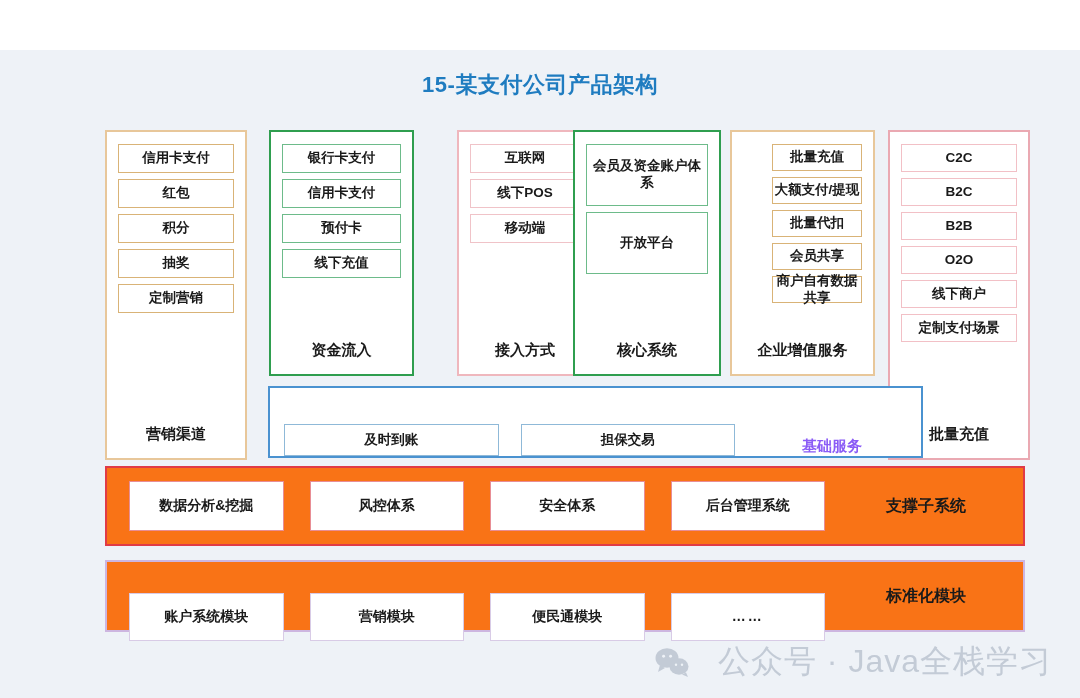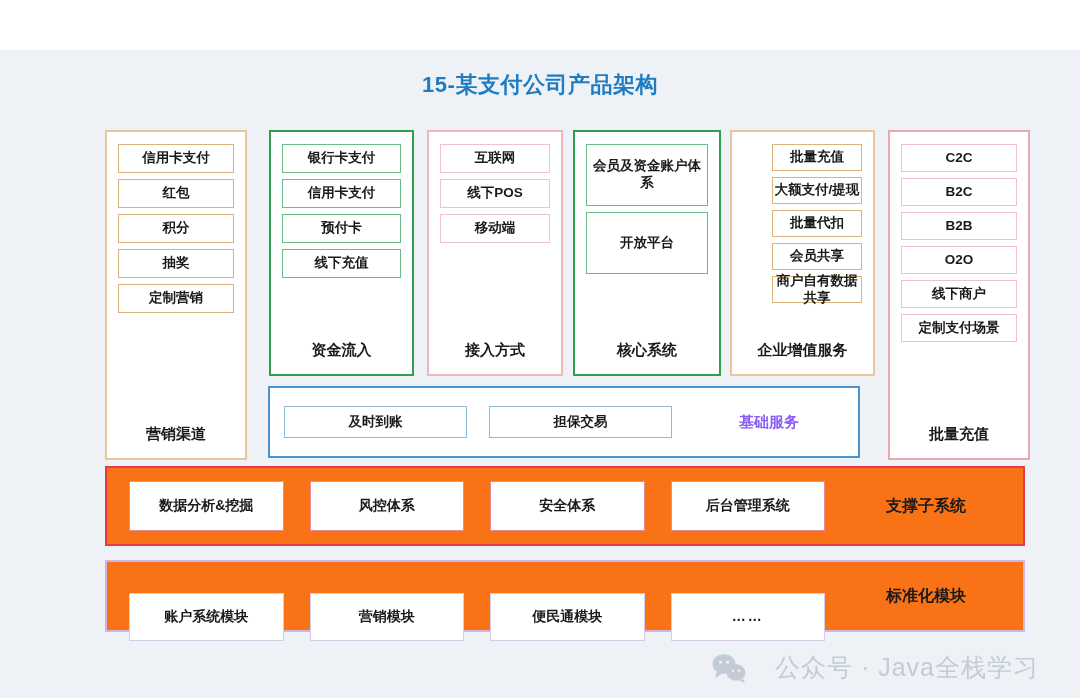--- a/index.html
+++ b/index.html
@@ -80,21 +80,21 @@
     align-items: center;
     justify-content: center;
     line-height: 1.25;
   }
 
   
   .theme-tan            { border: 2px solid #e8c79a; }
   .theme-tan  .cell     { border: 1.5px solid #d9b377; }
   .theme-green          { border: 2.5px solid #2f9e4f; }
   .theme-green .cell    { border: 1.5px solid #6dbb8a; }
-  .theme-pink           { border: 2px solid #efb7bd; }
+  .theme-pink           { border: 2px solid #efb7bd; margin-left: 30px; }
   .theme-pink .cell     { border: 1.5px solid #f0c3c8; }
   .theme-pink2          { border: 2px solid #eaa9b2; }
   .theme-pink2 .cell    { border: 1.5px solid #f2c0c6; }
   .theme-blue           { border: 2.5px solid #4a92d0; }
   .theme-blue .cell     { border: 1.5px solid #8fb9d8; }
   .theme-red            { border: 2.5px solid #e03b46; }
   .theme-red  .cell     { border: 1.5px solid #e88d95; }
   .theme-purple         { border: 2px solid #cdb6e0; }
   .theme-purple .cell   { border: 1.5px solid #d8cbe6; margin-top: 41px; }
 
@@ -113,26 +113,26 @@
   #col-scenarios  .cell { height: 28px; }
   #col-core .cell.tall1 { height: 62px; }
   #col-core .cell.tall2 { height: 62px; }
   #col-core .boxes { }
 
   
   #row-basic {
     position: absolute;
     left: 268px;
     top: 386px;
-    width: 592px;
+    width: 655px;
     height: 72px;
     background: #ffffff;
     box-sizing: border-box;
     display: flex;
-    align-items: center;
+    align-items: flex-end;
     padding: 0 14px;
     gap: 22px;
   }
   #row-basic .cell {
     height: 32px;
     flex: 1 1 0;
   }
   #row-basic .row-label {
     flex: 0 0 auto;
     width: 150px;
@@ -168,27 +168,27 @@
     color: #1a1a1a;
   }
   #row-support  { top: 466px; height: 80px; }
   #row-standard { top: 560px; height: 72px; }
   #row-standard .cell { height: 48px; }
   #row-standard .cell.dots { letter-spacing: 2px; }
 
   
   #watermark {
     position: absolute;
-    right: 41px;
+    right: 28px;
     bottom: 14px;
     display: flex;
     align-items: center;
     gap: 29px;
     color: #c3cbd6;
-    font-size: 25px;
+    font-size: 32px;
     letter-spacing: 1px;
     user-select: none;
   }
   #watermark svg { display: block; }
 </style>
 </head>
 <body>
 
 <div id="page">
 

